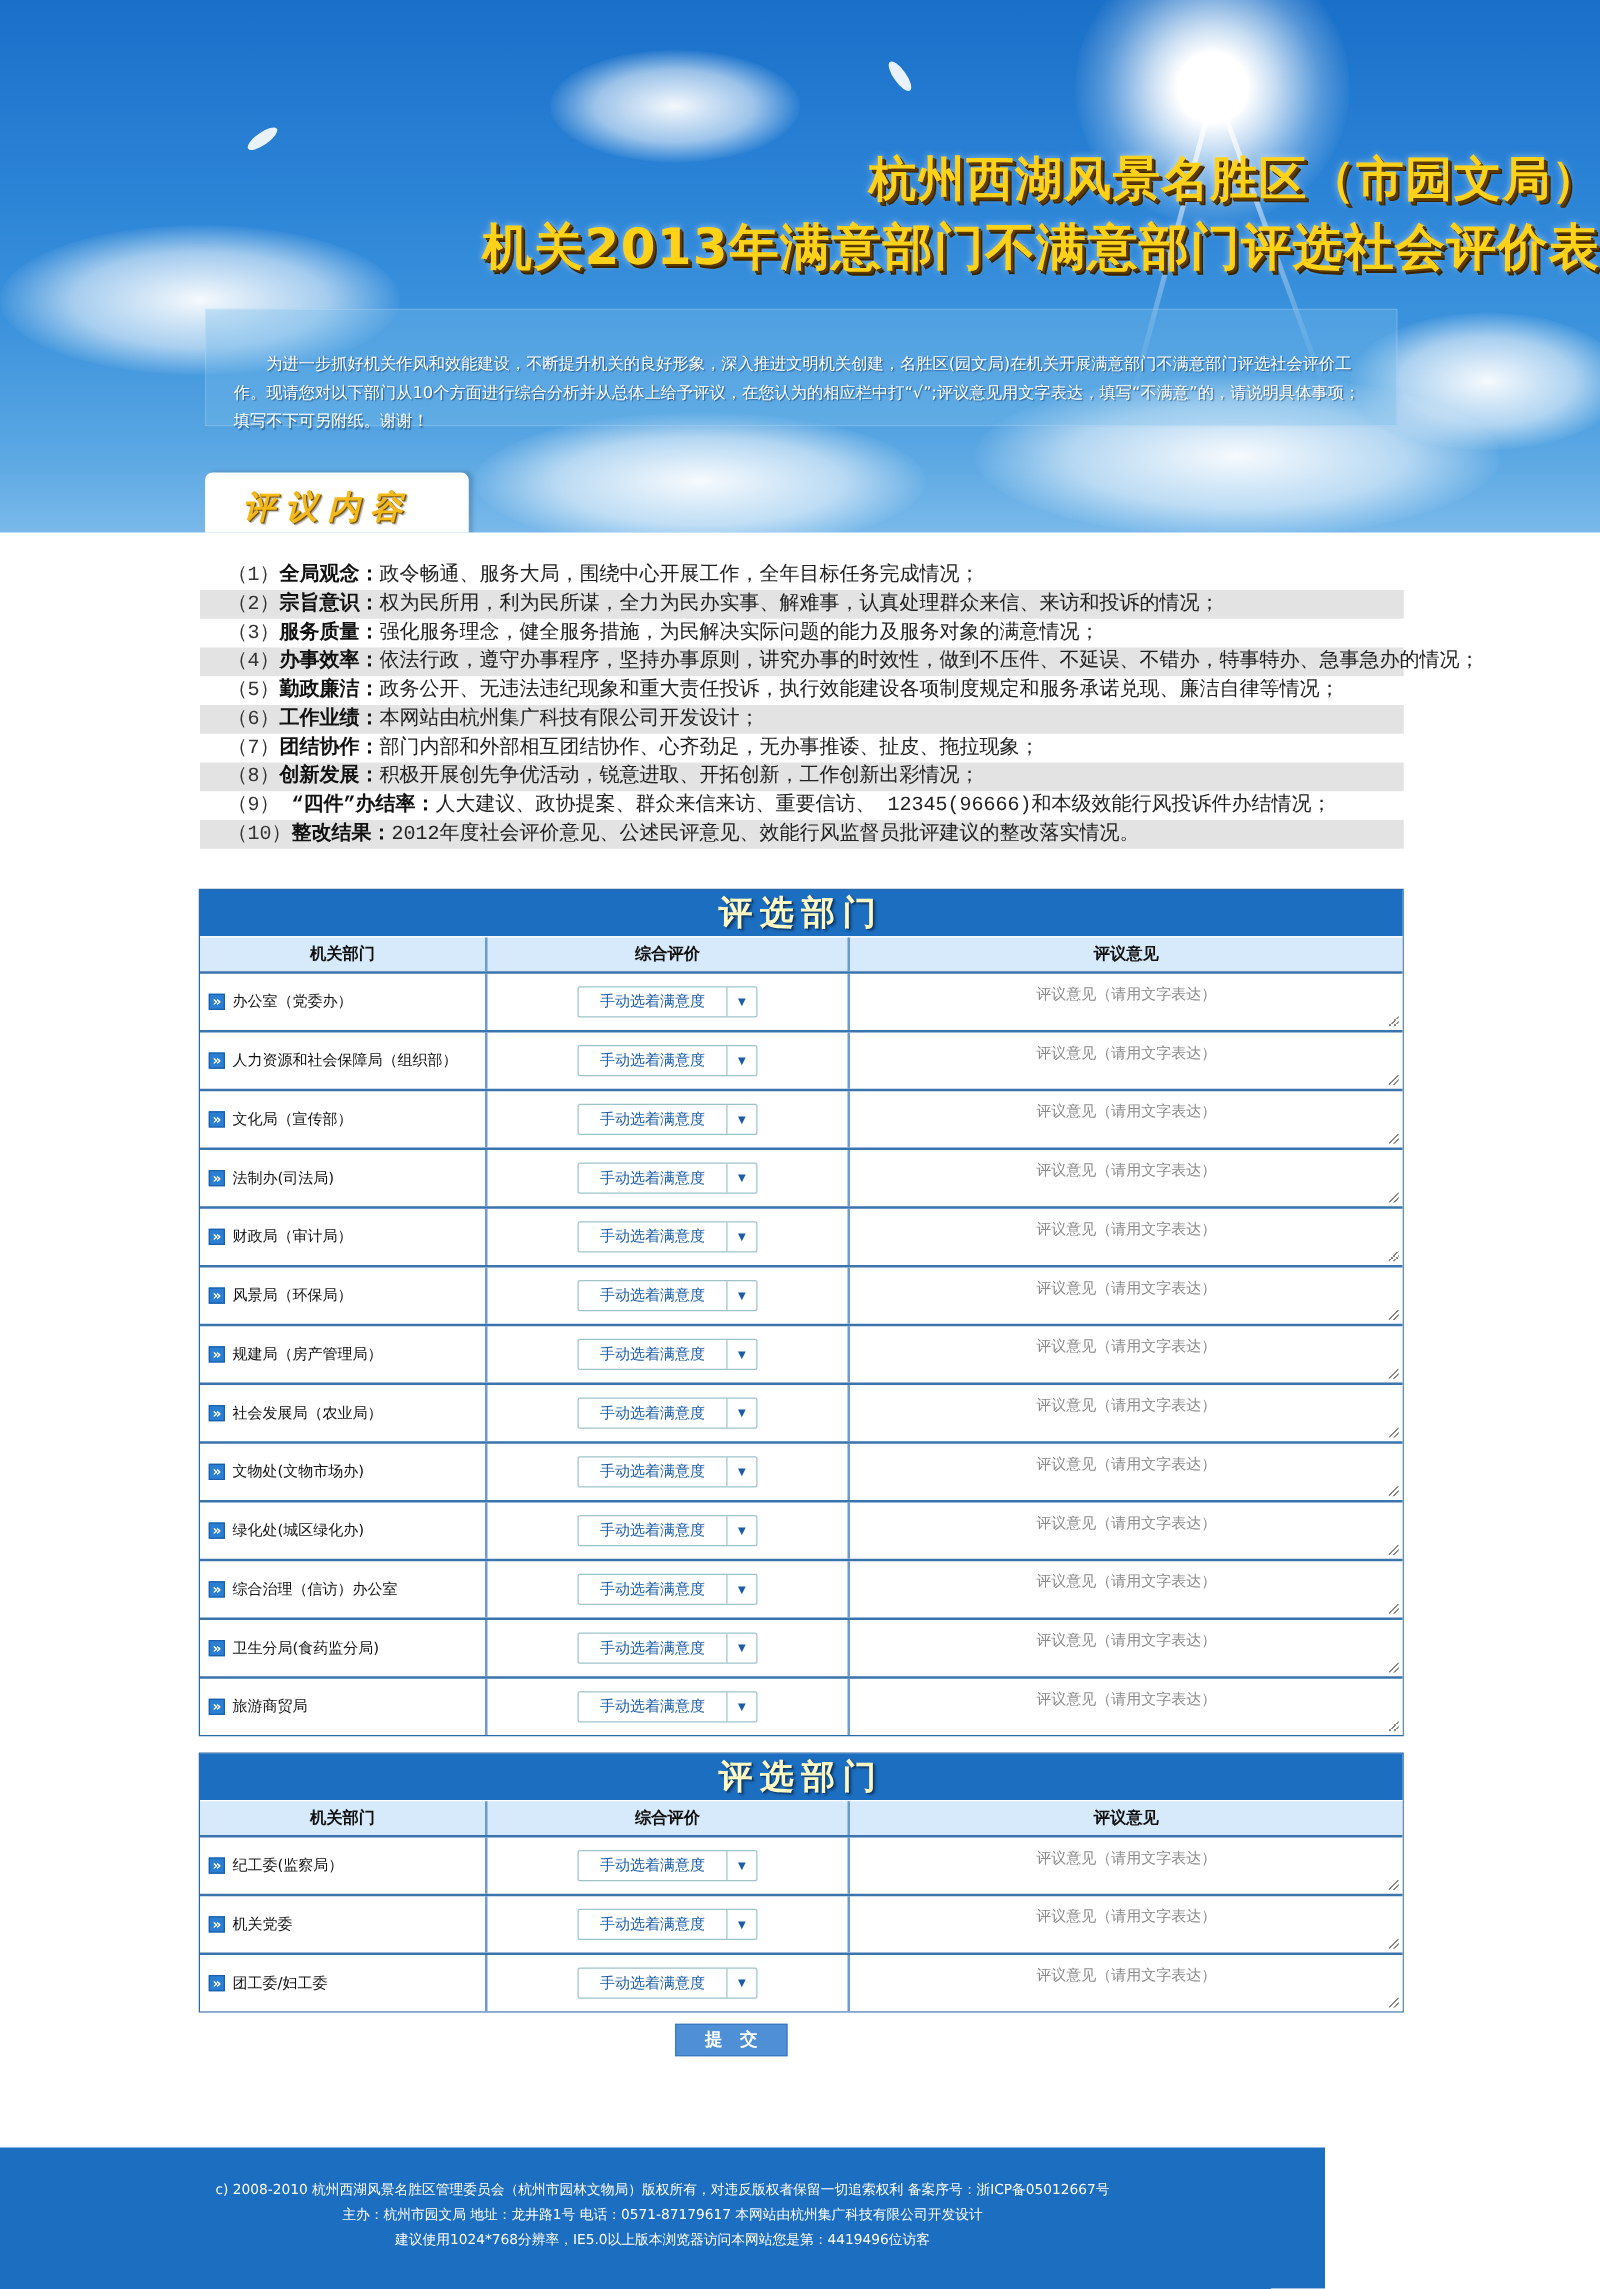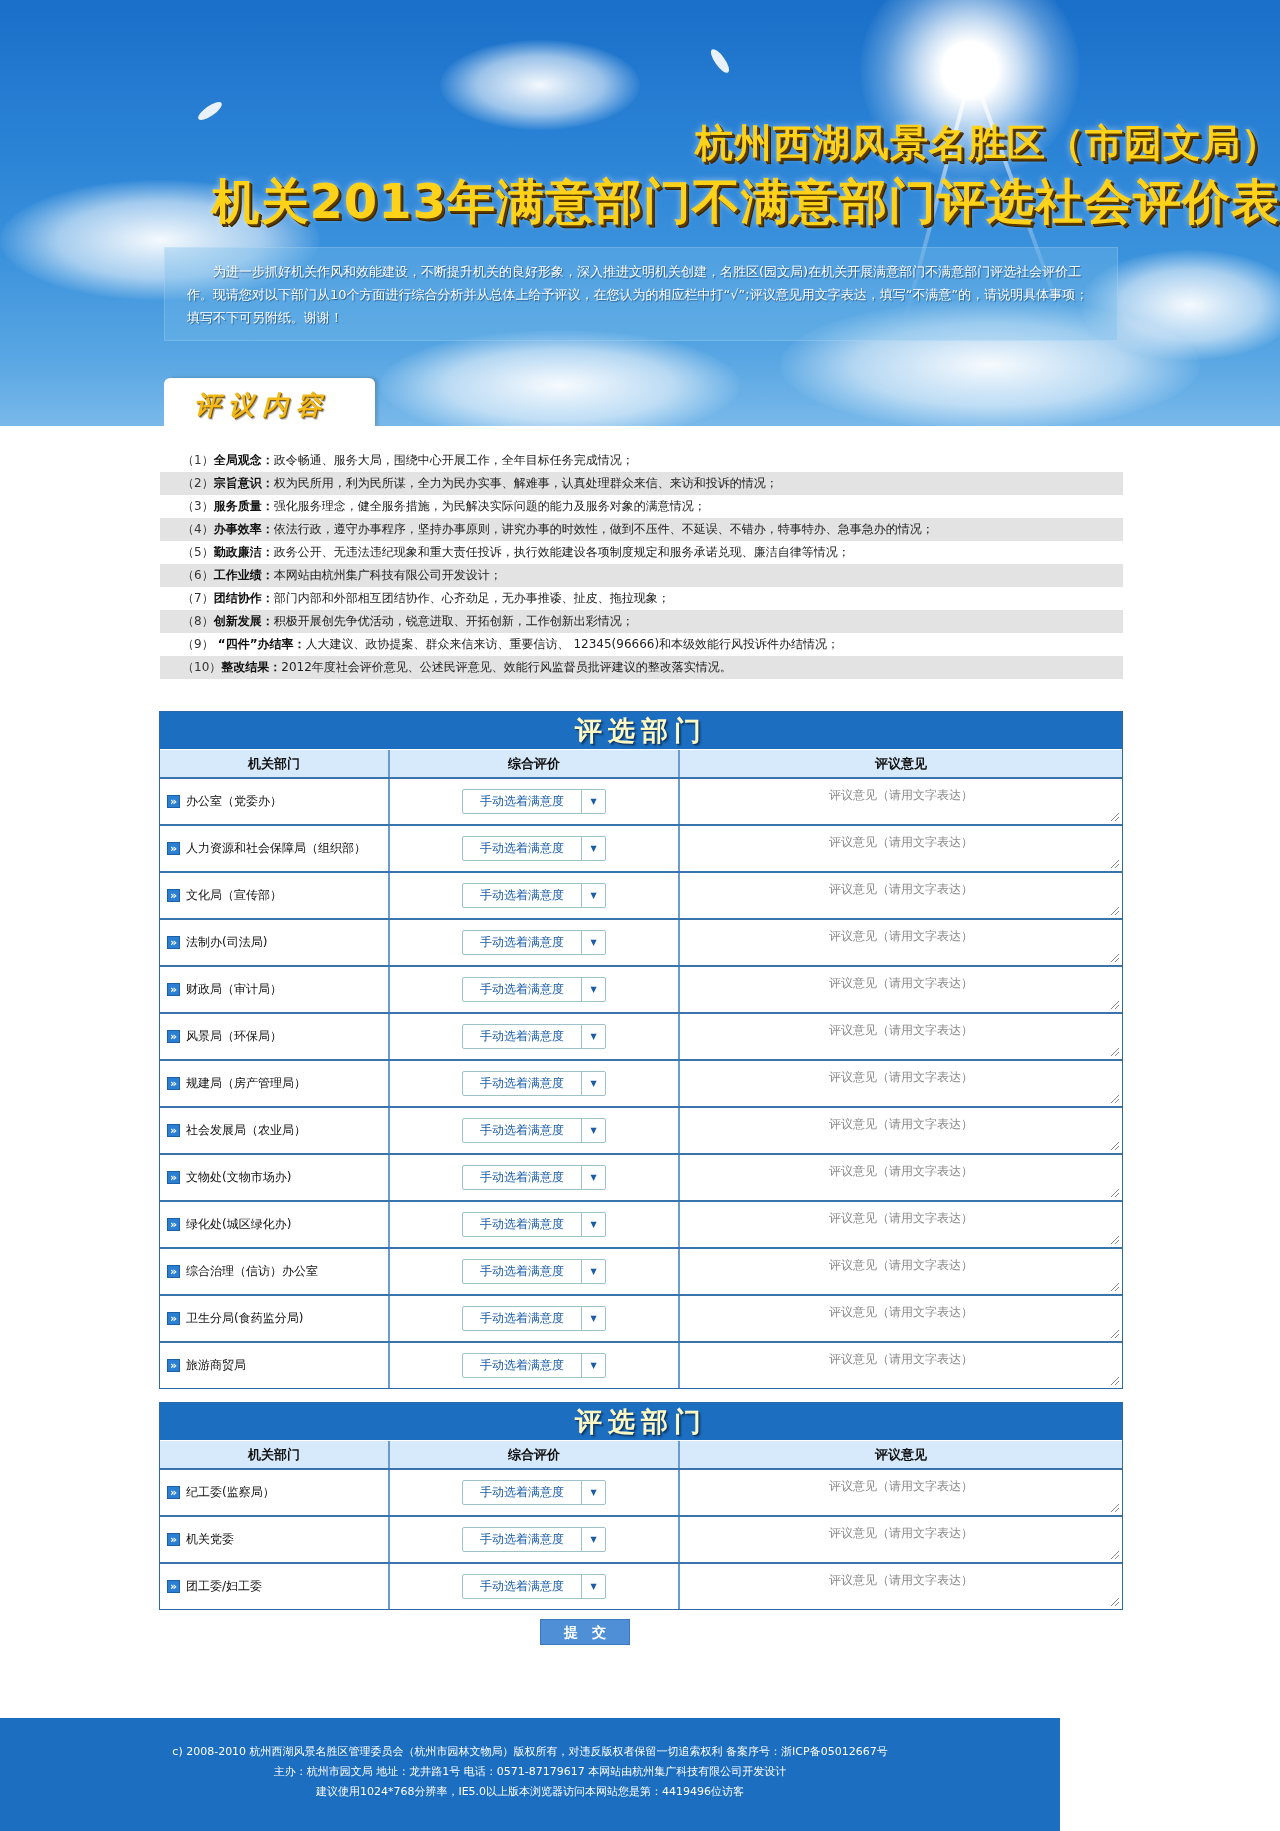--- a/index.html
+++ b/index.html
@@ -20,46 +20,46 @@
   .sun-ray { position: absolute; left: 970px; top: 70px; width: 4px; height: 260px; background: linear-gradient(180deg, rgba(255,255,255,0.8), rgba(255,255,255,0)); transform-origin: top center; }
   .feather { position: absolute; width: 28px; height: 10px; border-radius: 50%; background: rgba(255,255,255,0.9); }
 
   .title {
     position: absolute; left: 0; width: 1280px; text-align: right;
     font-family: "DejaVu Sans", sans-serif; font-weight: bold; color: #ffd21a;
     text-shadow: 2px 2px 0 #5a3a00, 3px 3px 0 #3a2400, 0 0 6px rgba(255,255,255,0.5);
     letter-spacing: 1px;
   }
   .title-1 { top: 118px; font-size: 38px; }
-  .title-2 { top: 170px; font-size: 48px; }
+  .title-2 { top: 170px; font-size: 40px; }
 
   .intro {
     position: absolute; left: 164px; top: 247px; width: 954px; height: 94px;
     background: rgba(120, 190, 235, 0.35);
     border: 1px solid rgba(255,255,255,0.15);
     padding: 12px 24px 0 22px;
     color: #ffffff; font-size: 13px; line-height: 23px;
     text-shadow: 1px 1px 1px rgba(0,40,90,0.6);
   }
-  .intro p { text-indent: 26px; }
+  .intro p { text-indent: 26px; margin-top: 20px; }
 
   .tab {
     position: absolute; left: 164px; top: 378px; width: 211px; height: 50px;
     background: #ffffff; border-radius: 6px 6px 0 0;
     box-shadow: 3px -1px 3px rgba(0,0,0,0.15);
   }
   .tab-label {
     position: absolute; left: 30px; top: 10px; font-size: 26px; font-weight: bold; font-style: italic;
     color: #f2b91a; text-shadow: 1px 1px 0 #7a5200, 2px 2px 1px rgba(0,0,0,0.35); letter-spacing: 8px;
     font-family: "DejaVu Serif", serif;
   }
 
   
   .criteria { position: absolute; left: 160px; top: 449px; width: 963px; }
-  .crit-row { height: 23px; line-height: 23px; font-size: 12px; color: #222; padding-left: 22px; white-space: nowrap; }
+  .crit-row { height: 23px; line-height: 23px; font-size: 16px; color: #222; padding-left: 22px; white-space: nowrap; font-family: Liberation Mono, monospace; }
   .crit-row.alt { background: #e3e3e3; }
   .crit-row .num { color: #333; }
   .crit-row .key { font-weight: bold; color: #111; }
 
   
   .eval-table { position: absolute; left: 159px; width: 964px; border: 1px solid #2c69a8; }
   .tbl-title {
     height: 37px; background: #1c6ec1; color: #fef9c3; text-align: center;
     font-size: 27px; font-weight: bold; line-height: 37px; letter-spacing: 6px;
     text-shadow: 1px 1px 0 #0a3a70, 2px 2px 2px rgba(0,0,0,0.4);

